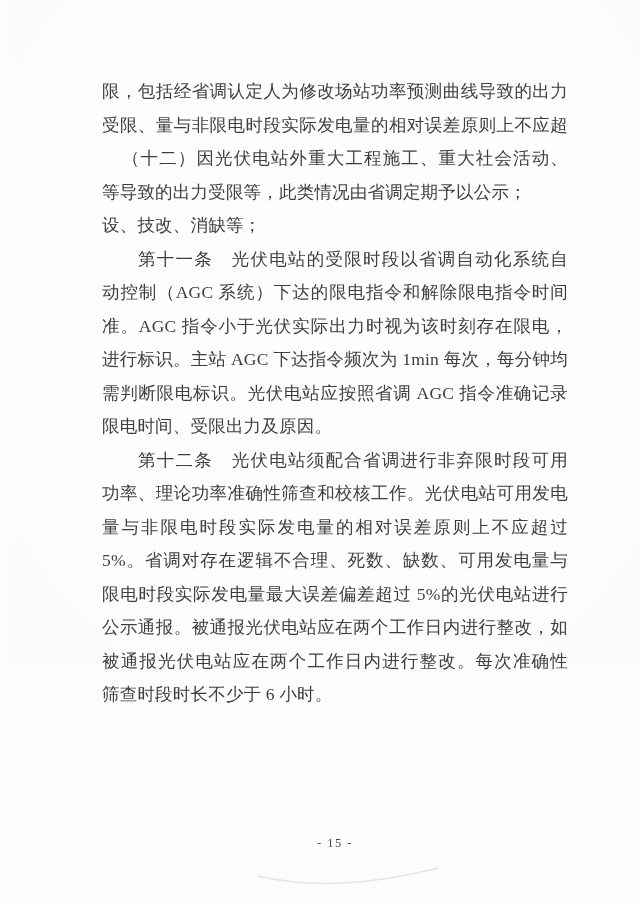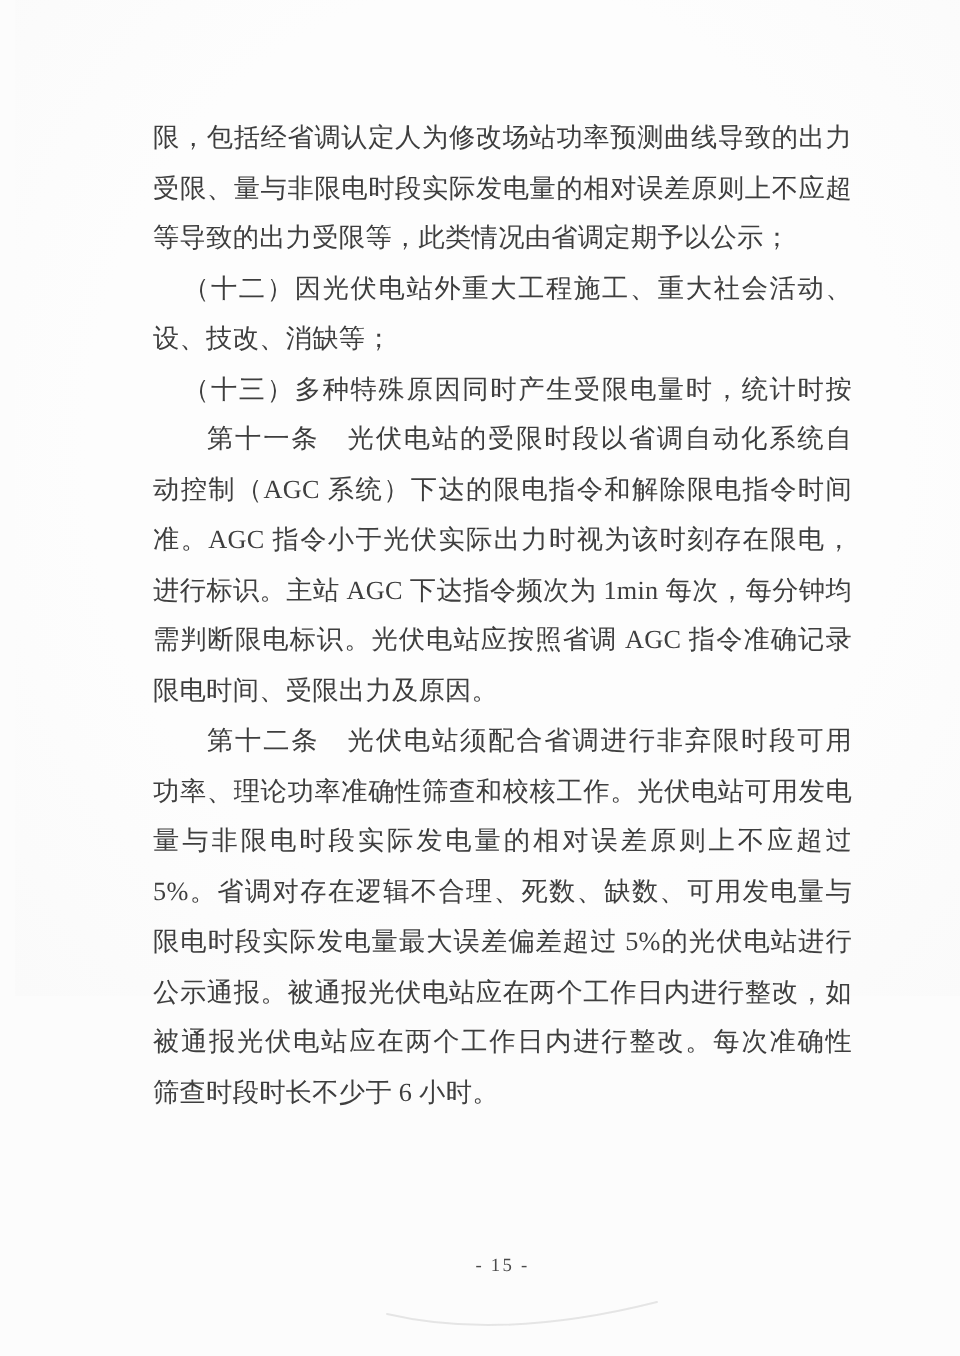--- a/index.html
+++ b/index.html
@@ -62,24 +62,23 @@
   }
 </style>
 </head>
 <body>
 
 <div class="page">
 
   <div class="text-col">
     <div class="line">限，包括经省调认定人为修改场站功率预测曲线导致的出力</div>
     <div class="line">受限、量与非限电时段实际发电量的相对误差原则上不应超过</div>
+    <div class="line item">（十二）因光伏电站外重大工程施工、重大社会活动、</div>
     <div class="line end">等导致的出力受限等，此类情况由省调定期予以公示；</div>
-    <div class="line item">（十二）因光伏电站外重大工程施工、重大社会活动、</div>
     <div class="line end">设、技改、消缺等；</div>
-    <div class="line item">（十三）多种特殊原因同时产生受限电量时，统计时按</div>
     <div class="line para">第十一条　光伏电站的受限时段以省调自动化系统自</div>
     <div class="line">动控制（AGC 系统）下达的限电指令和解除限电指令时间为</div>
     <div class="line">准。AGC 指令小于光伏实际出力时视为该时刻存在限电，应</div>
     <div class="line">进行标识。主站 AGC 下达指令频次为 1min 每次，每分钟均</div>
     <div class="line">需判断限电标识。光伏电站应按照省调 AGC 指令准确记录</div>
     <div class="line end">限电时间、受限出力及原因。</div>
     <div class="line para">第十二条　光伏电站须配合省调进行非弃限时段可用</div>
     <div class="line">功率、理论功率准确性筛查和校核工作。光伏电站可用发电</div>
     <div class="line">量与非限电时段实际发电量的相对误差原则上不应超过</div>
     <div class="line">5%。省调对存在逻辑不合理、死数、缺数、可用发电量与非</div>

